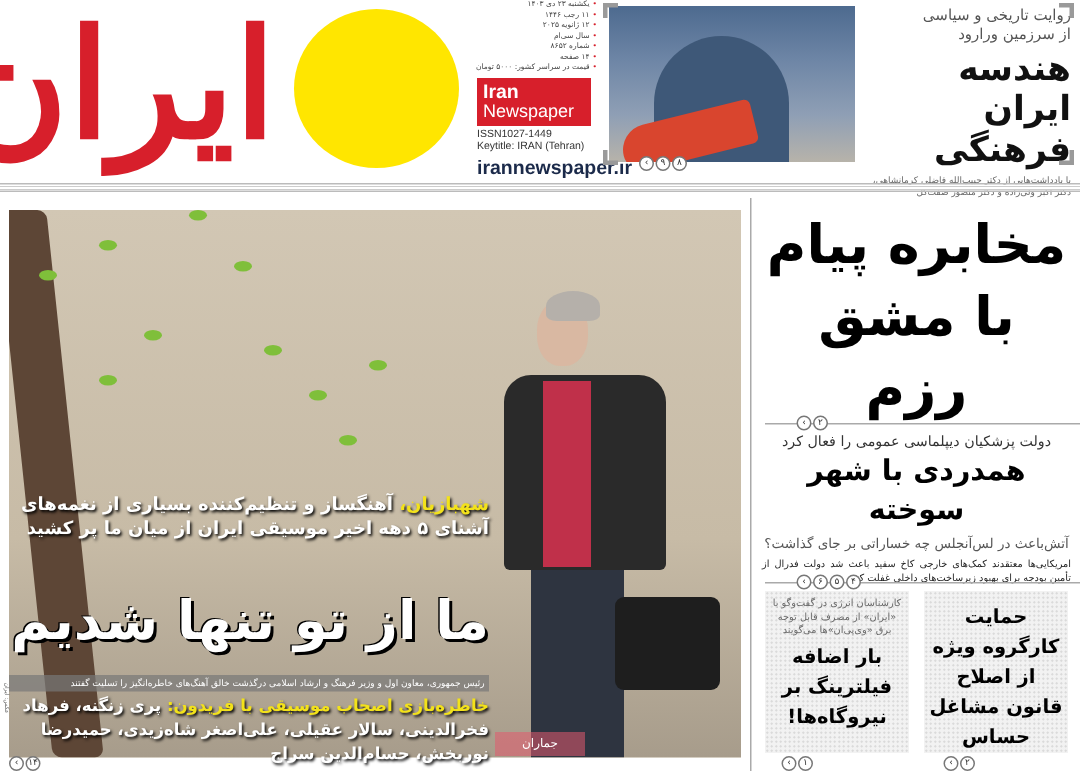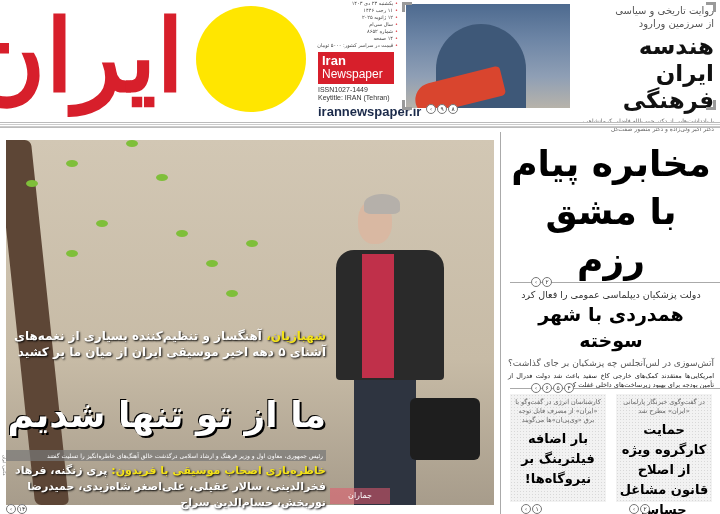--- a/index.html
+++ b/index.html
@@ -176,33 +176,32 @@
   </div>
   <div class="hr" style="top:150px;"></div>
   <div class="pagebadges" style="left:30px;top:145px;">
     <span class="badge">‹</span>
     <span class="badge">۲</span>
   </div>
 
   <div class="story s2">
     <div class="kicker">دولت پزشکیان دیپلماسی عمومی را فعال کرد</div>
     <div class="title">همدردی با شهر سوخته</div>
-    <div class="sub">آتش‌سوزی در لس‌آنجلس چه پزشکیان بر جای گذاشت؟</div>
+    <div class="sub">آتش‌باعث در لس‌آنجلس چه خساراتی بر جای گذاشت؟</div>
     <div class="body">امریکایی‌ها معتقدند کمک‌های خارجی کاخ سفید باعث شد دولت فدرال از تأمین بودجه برای بهبود زیرساخت‌های داخلی غفلت کند</div>
   </div>
   <div class="hr" style="top:256px;"></div>
   <div class="pagebadges" style="left:30px;top:251px;">
     <span class="badge">‹</span>
     <span class="badge">۶</span>
     <span class="badge">۵</span>
     <span class="badge">۴</span>
   </div>
 
   <div class="box box-right">
-    <div class="kicker">در گفت‌وگوی خبرنگار پارلمانی «ایران» مطرح شد</div>
     <div class="title">حمایت کارگروه ویژه از اصلاح قانون مشاغل حساس</div>
   </div>
   <div class="box box-left">
     <div class="kicker">کارشناسان انرژی در گفت‌وگو با «ایران» از مصرف قابل توجه برق «وی‌پی‌ان»‌ها می‌گویند</div>
     <div class="title">بار اضافه فیلترینگ بر نیروگاه‌ها!</div>
   </div>
   <div class="pagebadges" style="left:128px;top:372px;">
     <span class="badge">‹</span>
     <span class="badge">۲</span>
   </div>

